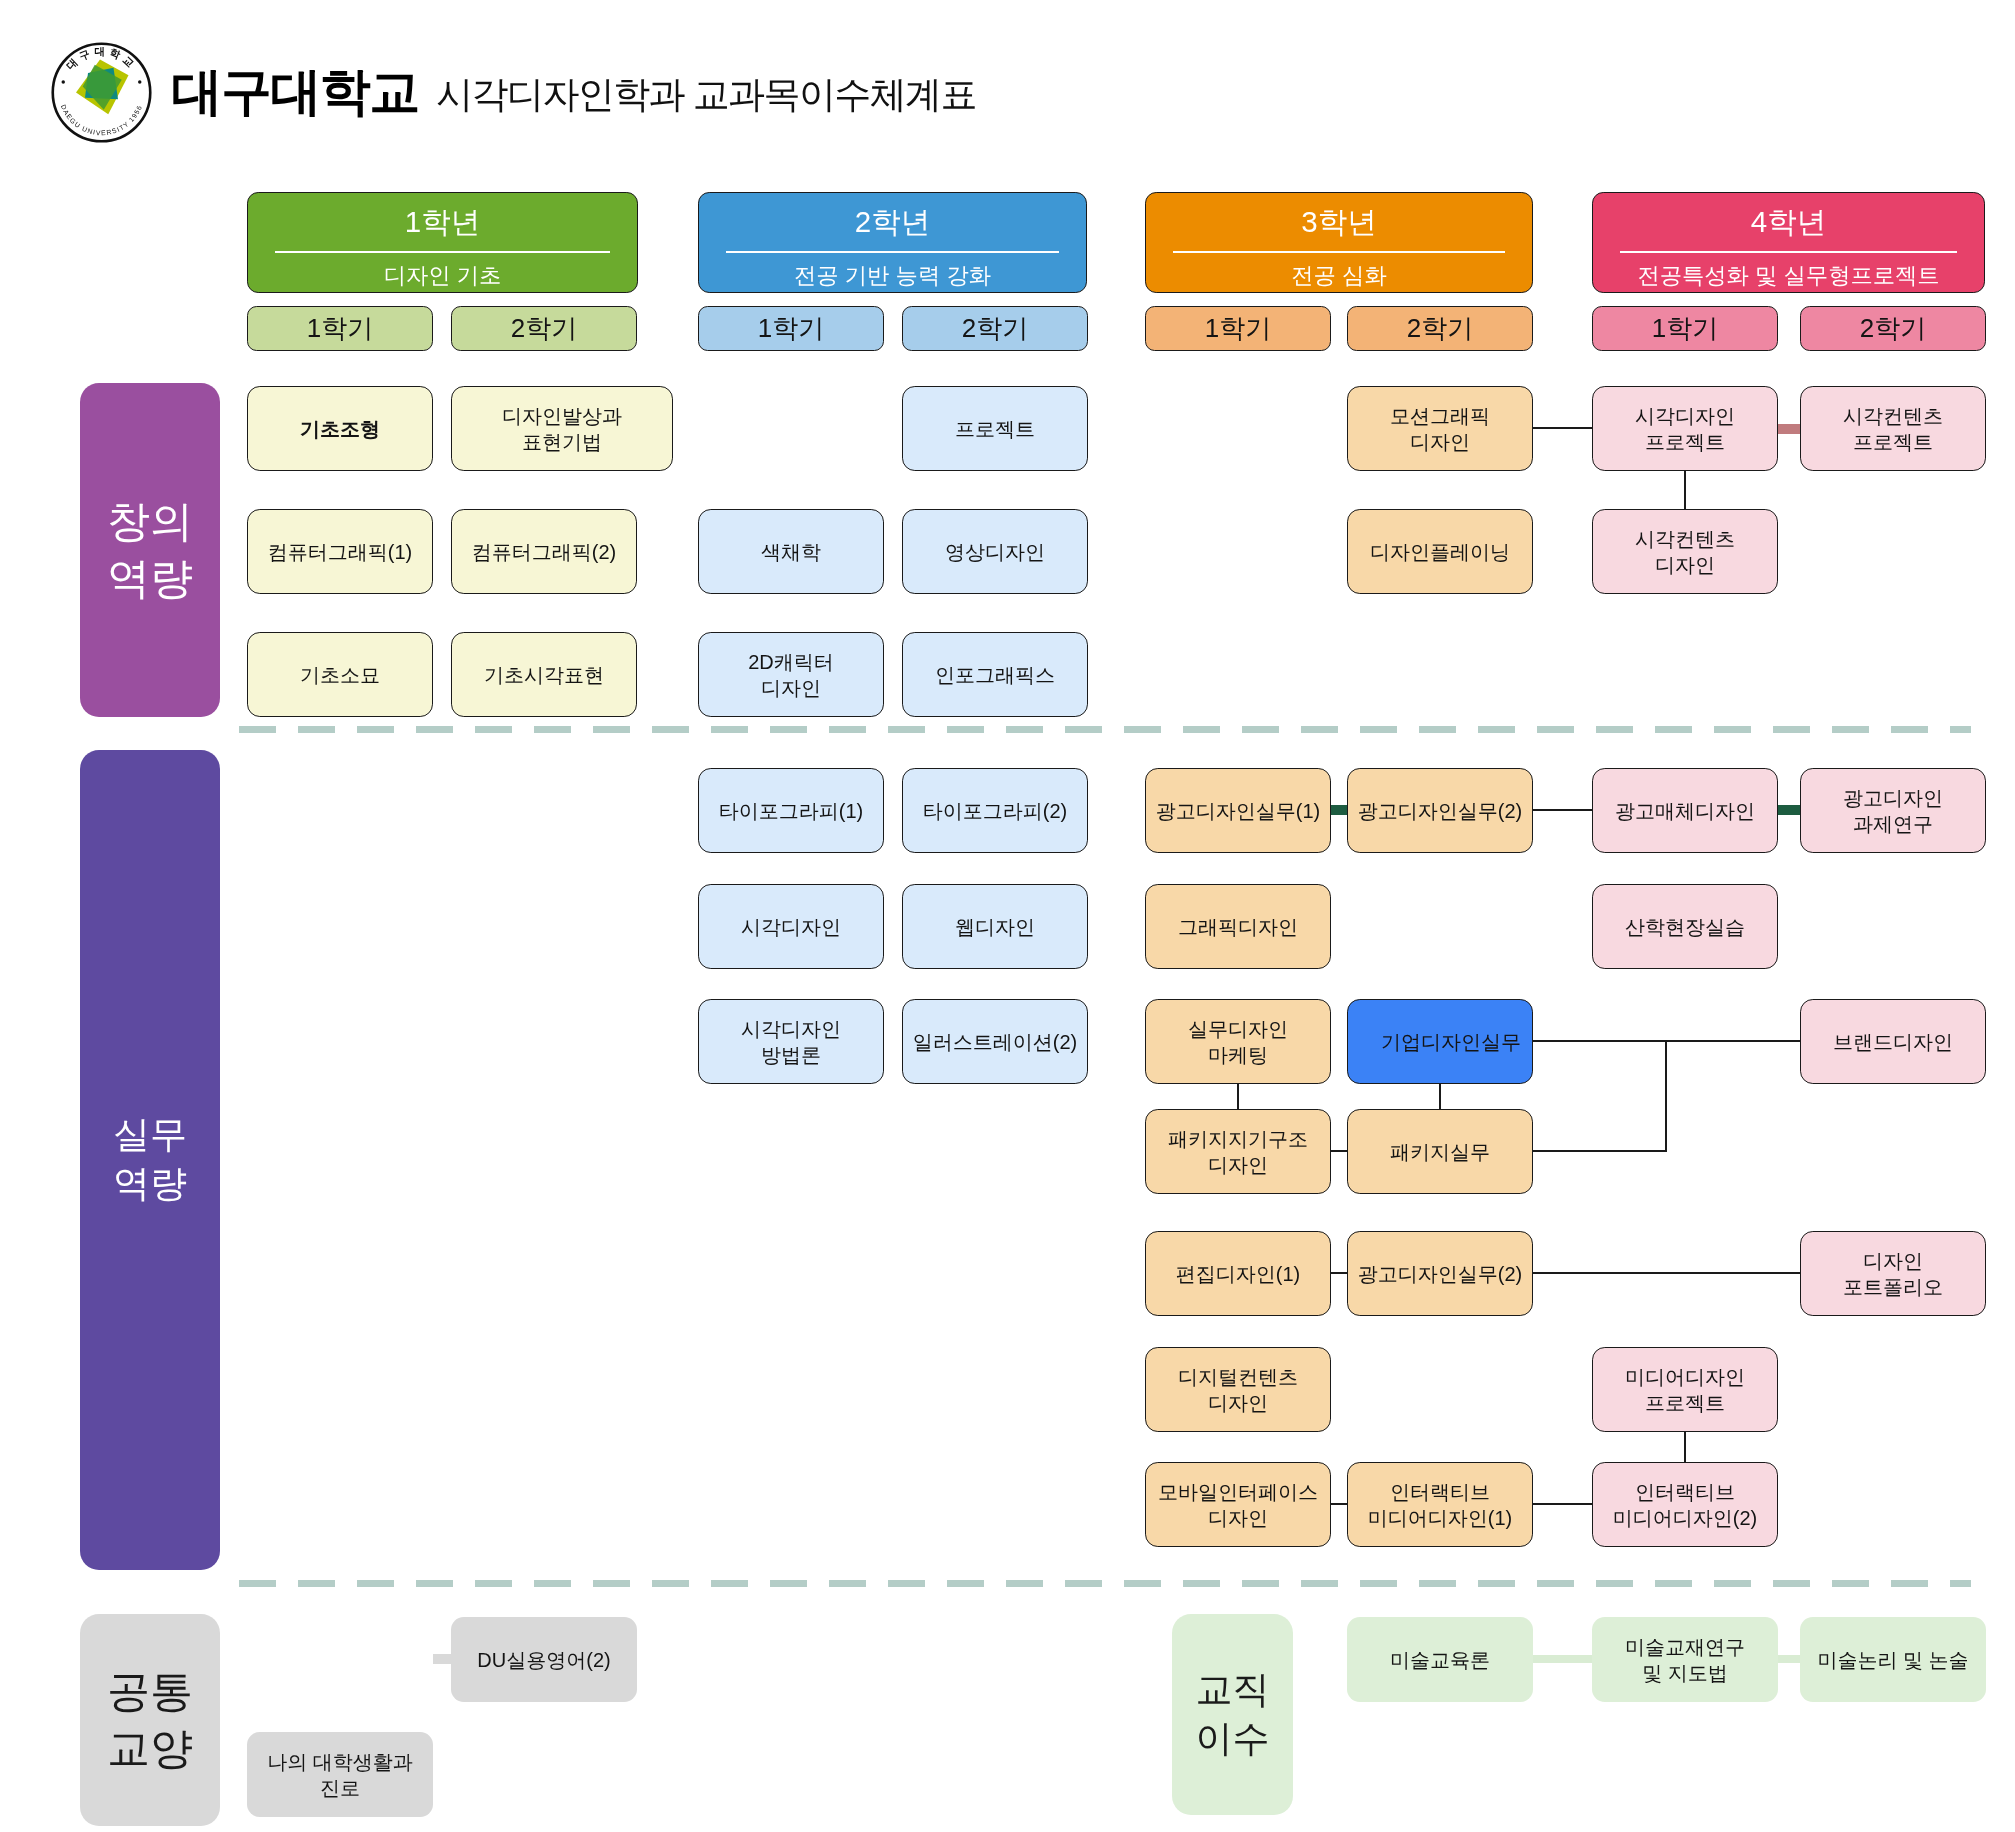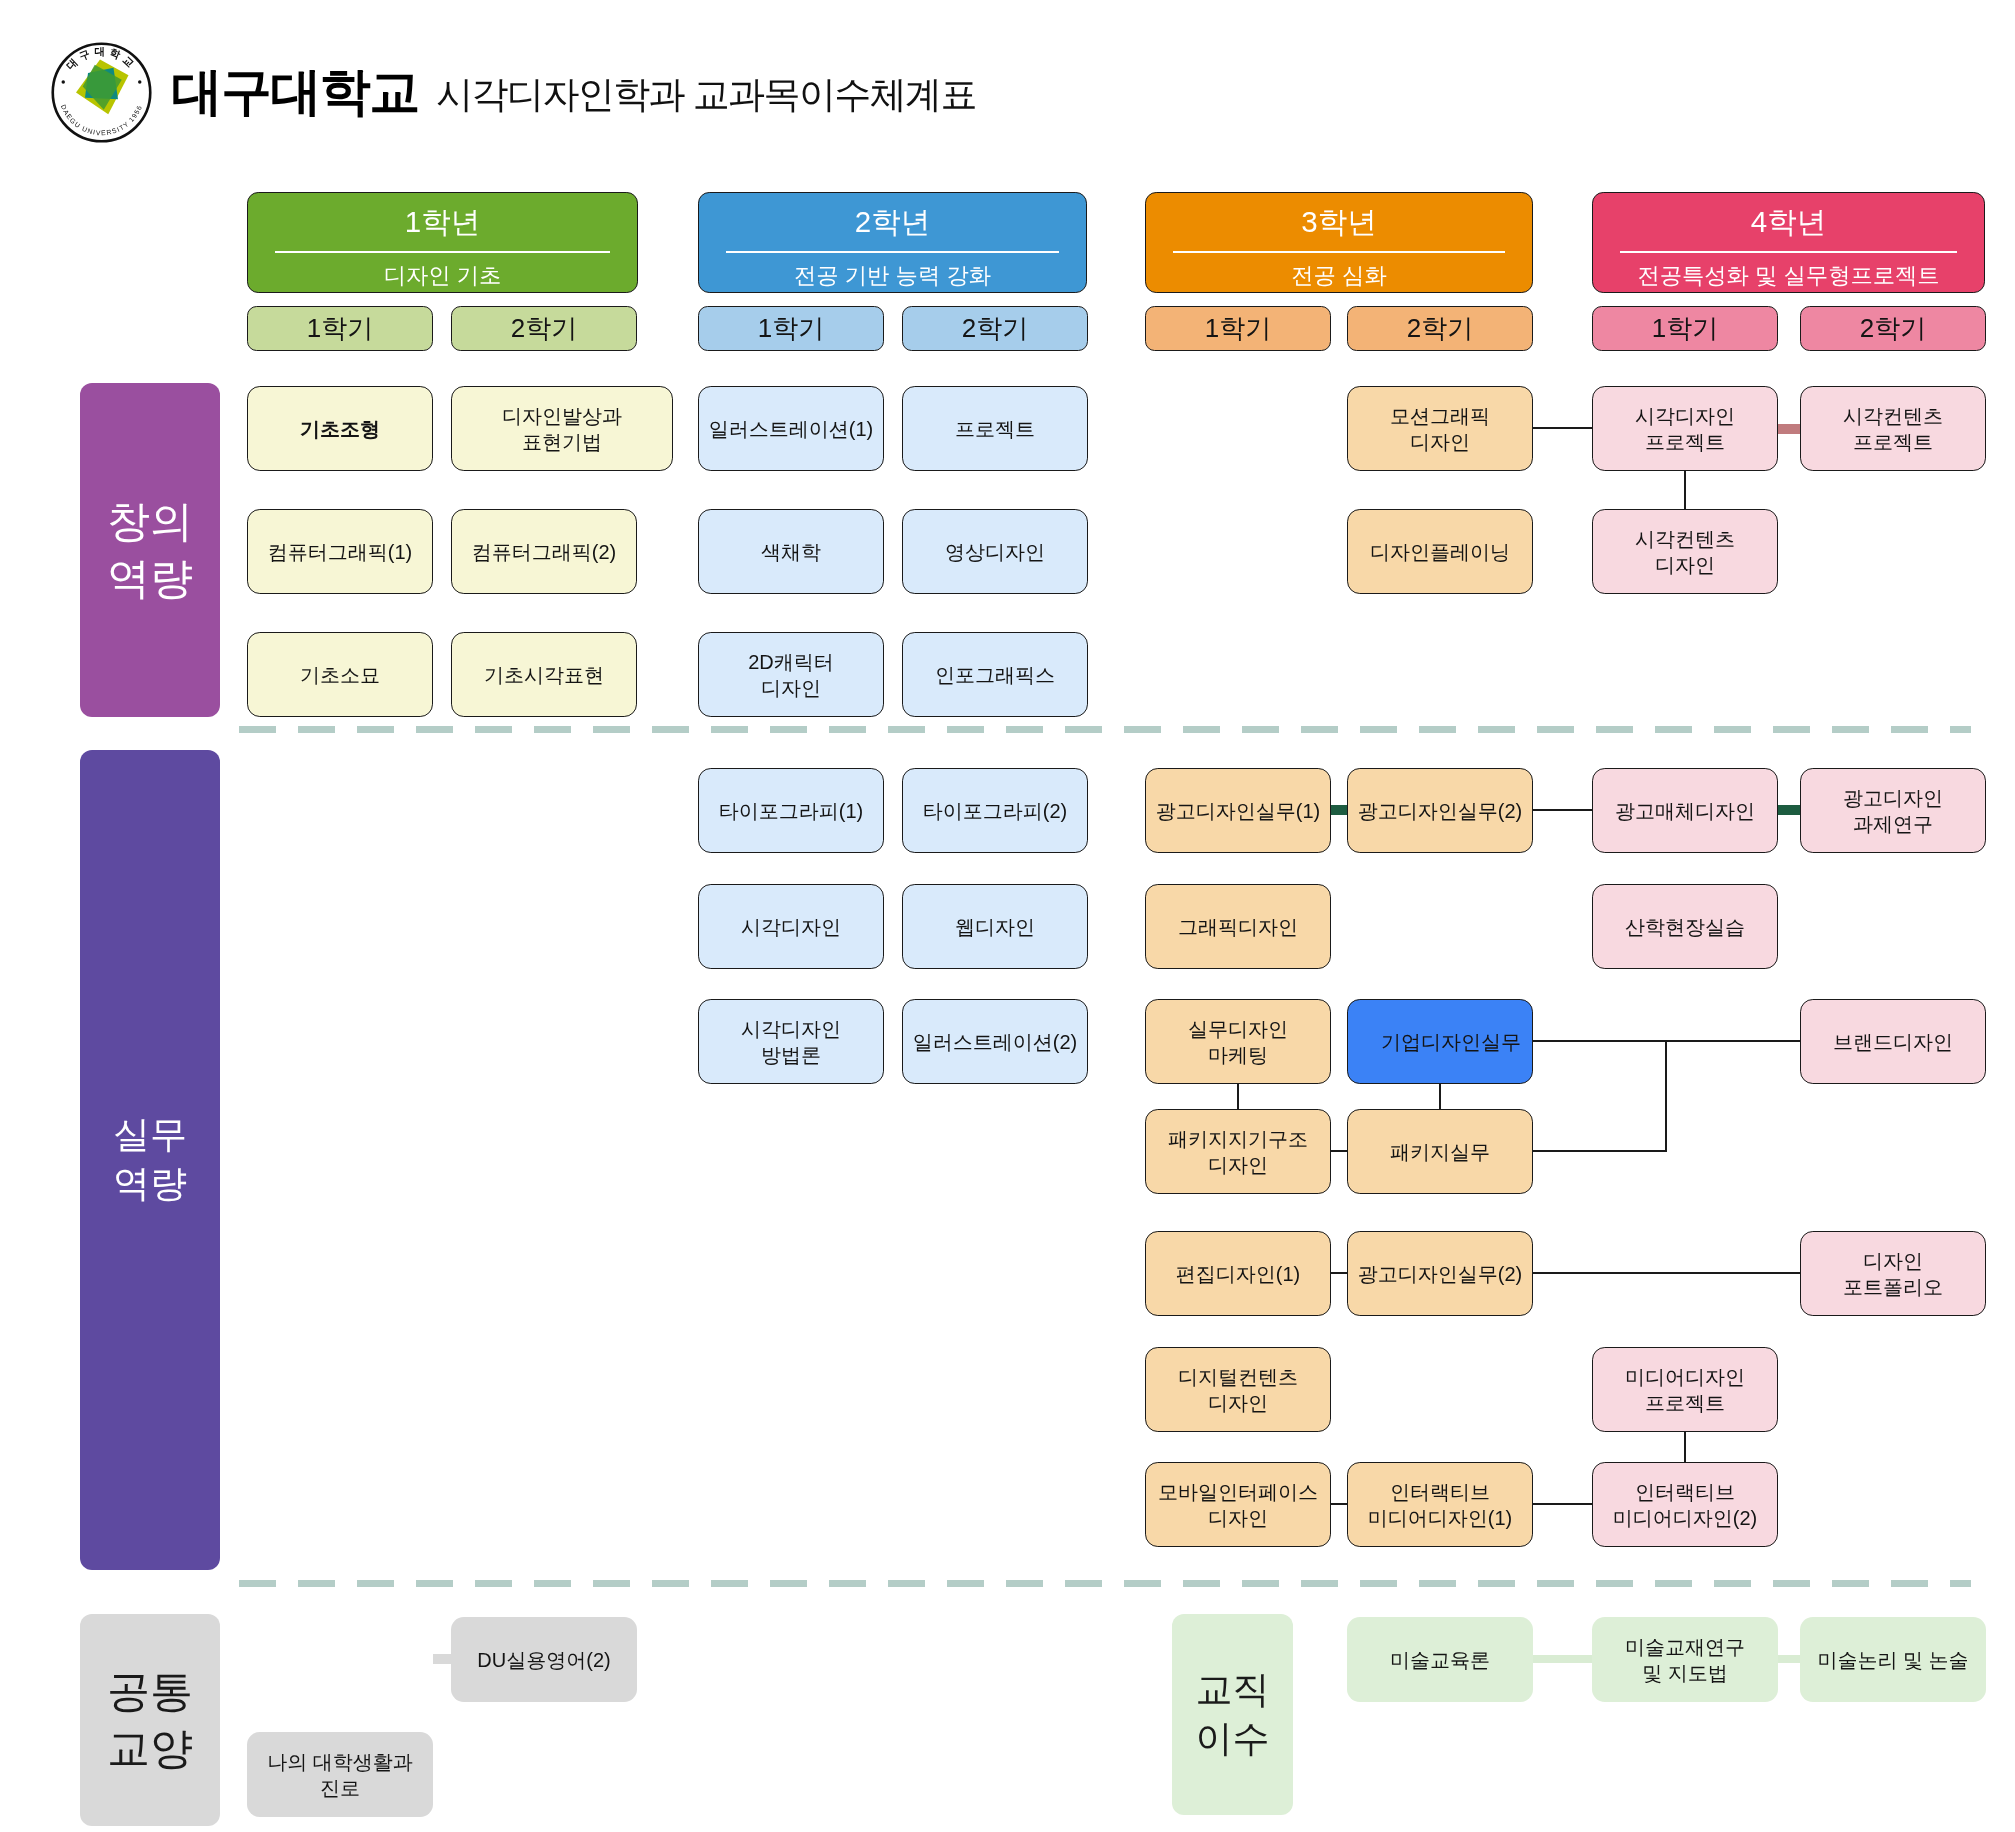--- a/index.html
+++ b/index.html
@@ -10,21 +10,21 @@
   .brand{font-size:51px;font-weight:800;letter-spacing:-1.6px;color:#000;}
   .subtitle{font-size:37px;font-weight:500;letter-spacing:-1.6px;color:#111;margin-top:4.8px;}
   
   .year-header{position:absolute;box-sizing:border-box;border:1.6px solid #1a1a1a;border-radius:11.2px;
                color:#fff;text-align:center;padding-top:9.6px;}
   .yh-label{font-size:29.5px;font-weight:500;}
   .yh-divider{height:2px;background:#fff;width:86%;margin:8.8px auto 8px auto;}
   .yh-sub{font-size:22.3px;font-weight:400;}
   .chip{position:absolute;box-sizing:border-box;border:1.6px solid #1a1a1a;border-radius:9.6px;
         display:flex;align-items:center;justify-content:center;font-size:26px;color:#141414;}
-  .sidebar{position:absolute;border-radius:12px;display:flex;align-items:center;justify-content:center;
+  .sidebar{position:absolute;border-radius:19px;display:flex;align-items:center;justify-content:center;
            text-align:center;white-space:pre-line;line-height:1.32;font-weight:500;}
   .course{position:absolute;box-sizing:border-box;border:1.6px solid #1a1a1a;border-radius:12.8px;
           display:flex;align-items:center;justify-content:center;text-align:center;
           white-space:pre-line;font-size:20px;line-height:1.3;color:#141414;padding:1.6px 4.8px;}
   .course.no-border{border:none;}
   .conn{position:absolute;}
   .dash-sep{position:absolute;height:7.2px;}
 </style>
 </head>
 <body>
@@ -88,21 +88,20 @@
 교양</div>
     <div class="sidebar" style="left: 1172px; top: 1614px; width: 121px; height: 201px; background: rgb(221, 239, 215); color: rgb(26, 26, 26); font-size: 37px;">교직
 이수</div>
     <div class="course" style="left: 247px; top: 386px; width: 186px; height: 85px; background: rgb(247, 246, 213); font-weight: 700;">기초조형</div>
     <div class="course" style="left: 451px; top: 386px; width: 222px; height: 85px; background: rgb(247, 246, 213);">디자인발상과
 표현기법</div>
     <div class="course" style="left: 247px; top: 509px; width: 186px; height: 85px; background: rgb(247, 246, 213);">컴퓨터그래픽(1)</div>
     <div class="course" style="left: 451px; top: 509px; width: 186px; height: 85px; background: rgb(247, 246, 213);">컴퓨터그래픽(2)</div>
     <div class="course" style="left: 247px; top: 632px; width: 186px; height: 85px; background: rgb(247, 246, 213);">기초소묘</div>
     <div class="course" style="left: 451px; top: 632px; width: 186px; height: 85px; background: rgb(247, 246, 213);">기초시각표현</div>
-    <div class="course" style="left: 698px; top: 386px; width: 186px; height: 85px; background: rgb(217, 234, 251);">일러스트레이션(1)</div>
     <div class="course" style="left: 902px; top: 386px; width: 186px; height: 85px; background: rgb(217, 234, 251);">프로젝트</div>
     <div class="course" style="left: 698px; top: 509px; width: 186px; height: 85px; background: rgb(217, 234, 251);">색채학</div>
     <div class="course" style="left: 902px; top: 509px; width: 186px; height: 85px; background: rgb(217, 234, 251);">영상디자인</div>
     <div class="course" style="left: 698px; top: 632px; width: 186px; height: 85px; background: rgb(217, 234, 251);">2D캐릭터
 디자인</div>
     <div class="course" style="left: 902px; top: 632px; width: 186px; height: 85px; background: rgb(217, 234, 251);">인포그래픽스</div>
     <div class="course" style="left: 1347px; top: 386px; width: 186px; height: 85px; background: rgb(248, 216, 168);">모션그래픽
 디자인</div>
     <div class="course" style="left: 1347px; top: 509px; width: 186px; height: 85px; background: rgb(248, 216, 168);">디자인플레이닝</div>
     <div class="course" style="left: 1592px; top: 386px; width: 186px; height: 85px; background: rgb(248, 217, 224);">시각디자인

